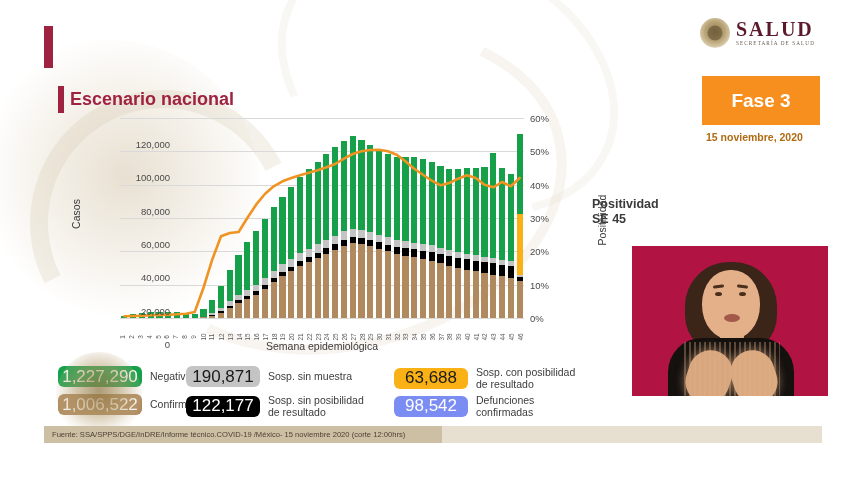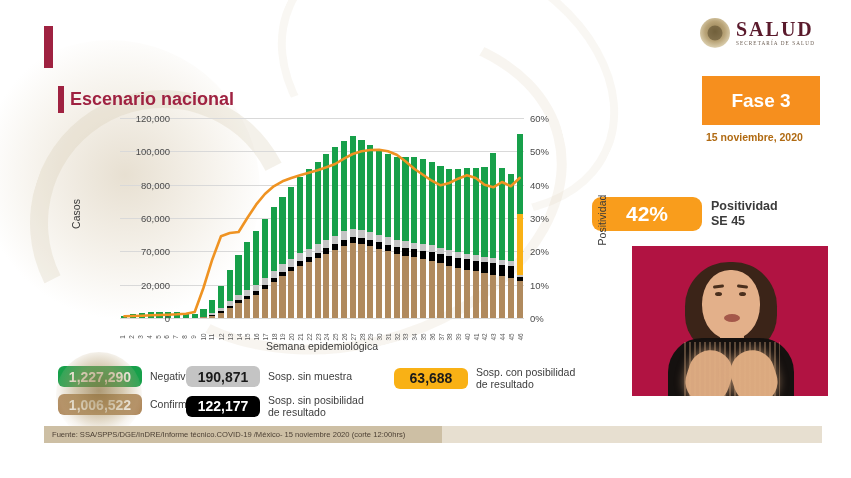--- a/index.html
+++ b/index.html
@@ -73,42 +73,42 @@
            box-shadow:0 0 8px 2px rgba(217,167,127,.5);}
   .v-handR{left:100px;top:104px;width:44px;height:54px;border-radius:22px;background:#dba97f;transform:rotate(-18deg);
            box-shadow:0 0 8px 2px rgba(219,169,127,.5);}
   .v-blur{left:52px;top:96px;width:96px;height:66px;
           background:repeating-linear-gradient(90deg, rgba(224,176,132,.34) 0 2px, rgba(177,19,66,0) 2px 5px);}
 
   
   #chart{position:absolute;left:78px;top:118px;width:500px;height:215px;}
   #plot{position:absolute;left:42px;top:0;width:404px;height:200px;}
   .ytick{position:absolute;right:408px;width:80px;text-align:right;font-size:9.5px;color:#4a4a4a;
-         transform:translateY(-50%);white-space:nowrap;}
+         transform:translateY(-50%);white-space:nowrap;margin-top:26px;}
   .y2tick{position:absolute;left:452px;width:60px;text-align:left;font-size:9.5px;color:#4a4a4a;
           transform:translateY(-50%);white-space:nowrap;}
   .gridline{position:absolute;left:0;width:404px;height:1px;background:#d9d9d9;}
   #y-axis-label{position:absolute;left:-2px;top:96px;transform:translate(-50%,-50%) rotate(-90deg);
                 font-size:10.5px;color:#3a3a3a;white-space:nowrap;}
   #y2-axis-label{position:absolute;left:524px;top:102px;transform:translate(-50%,-50%) rotate(-90deg);
                 font-size:10.5px;color:#3a3a3a;white-space:nowrap;}
   #x-axis-label{position:absolute;left:42px;width:404px;top:222px;text-align:center;font-size:10.5px;color:#3a3a3a;}
   #bars{position:absolute;left:42px;top:0;width:404px;height:200px;}
   .bar{position:absolute;bottom:0;display:flex;flex-direction:column-reverse;}
   .seg{width:100%;}
   #xticks{position:absolute;left:42px;top:201px;width:404px;height:18px;}
   .xtick{position:absolute;bottom:0;font-size:6.4px;color:#5a5a5a;
          transform-origin:bottom center;transform:rotate(-90deg) translateX(0);white-space:nowrap;}
   #lineSvg{position:absolute;left:42px;top:0;width:404px;height:200px;overflow:visible;}
 
   
   #legend{position:absolute;left:58px;top:366px;width:560px;height:56px;}
   .lg{position:absolute;display:flex;align-items:center;gap:8px;}
   .lg-chip{border-radius:6px;height:21px;display:flex;align-items:center;justify-content:center;
-           font-size:14px;font-weight:bold;}
+           font-size:17px;font-weight:normal;}
   .lg-label{font-size:10.5px;color:#3c3c3c;line-height:1.18;}
 
   
   #footer{position:absolute;left:44px;top:426px;width:390px;height:17px;background:#cdbfa4;
           display:flex;align-items:center;padding-left:8px;}
   #footer-text{font-size:7.6px;color:#4b3f33;white-space:nowrap;}
   #footer-fill{position:absolute;left:434px;top:426px;width:388px;height:17px;background:#e7dfd0;}
   #bottom-white{position:absolute;left:0;top:450px;width:851px;height:28px;background:#ffffff;}
   .wm-bottom{position:absolute;left:56px;top:352px;width:86px;height:86px;pointer-events:none;
              background:radial-gradient(circle at 50% 45%, rgba(146,120,70,.75) 0%, rgba(176,152,104,.50) 38%, rgba(205,188,156,.18) 62%, rgba(255,255,255,0) 75%);
@@ -139,21 +139,20 @@
 
   <div id="fase-box">
     <span id="fase-label">Fase 3</span>
   </div>
   <div id="fase-date">15 noviembre, 2020</div>
 
   <div class="stat-row" id="stat-notificadas">
   </div>
 
   <div class="stat-row" id="stat-positividad">
-    <div class="stat-pill" id="pill-positividad">42%</div>
     <div class="stat-text">
       <div>Positividad</div>
       <div>SE 45</div>
     </div>
   </div>
 
   <div id="video-panel">
     <div class="vd v-hair"></div>
     <div class="vd v-neck"></div>
     <div class="vd v-face"></div>
@@ -482,21 +481,21 @@
         <div class="xtick" style="left: 355.696px;">41</div>
         <div class="xtick" style="left: 364.478px;">42</div>
         <div class="xtick" style="left: 373.261px;">43</div>
         <div class="xtick" style="left: 382.043px;">44</div>
         <div class="xtick" style="left: 390.826px;">45</div>
         <div class="xtick" style="left: 399.609px;">46</div>
       </div>
     <div id="x-axis-label">Semana epidemiológica</div>
   <div class="ytick" style="top: 200px;">0</div>
       <div class="ytick" style="top: 166.667px;">20,000</div>
-      <div class="ytick" style="top: 133.333px;">70,000</div>
+      <div class="ytick" style="top: 133.333px;">40,000</div>
       <div class="ytick" style="top: 100px;">60,000</div>
       <div class="ytick" style="top: 66.6667px;">80,000</div>
       <div class="ytick" style="top: 33.3333px;">100,000</div>
       <div class="ytick" style="top: 0px;">120,000</div>
       <div class="y2tick" style="top: 200px;">0%</div>
       <div class="y2tick" style="top: 166.667px;">10%</div>
       <div class="y2tick" style="top: 133.333px;">20%</div>
       <div class="y2tick" style="top: 100px;">30%</div>
       <div class="y2tick" style="top: 66.6667px;">40%</div>
       <div class="y2tick" style="top: 33.3333px;">50%</div>
@@ -529,20 +528,27 @@
           <div>Confirmados</div>
         </div>
       </div>
       <div class="lg" style="left: 128px; top: 28px;">
         <div class="lg-chip" style="width: 74px; background: rgb(0, 0, 0); color: rgb(255, 255, 255);">122,177</div>
         <div class="lg-label">
           <div>Sosp. sin posibilidad</div>
           <div>de resultado</div>
         </div>
       </div>
+      <div class="lg" style="left: 336px; top: 28px;">
+        <div class="lg-chip" style="width: 74px; background: rgb(123, 140, 242); color: rgb(255, 255, 255);">98,542</div>
+        <div class="lg-label">
+          <div>Defunciones</div>
+          <div>confirmadas</div>
+        </div>
+      </div>
     </div>
 
   <div class="wm-bottom"></div>
 
   <div id="footer-fill"></div>
   <div id="footer">
     <span id="footer-text">Fuente: SSA/SPPS/DGE/InDRE/Informe técnico.COVID-19 /México- 15 noviembre 2020 (corte 12:00hrs)</span>
   </div>
   <div id="bottom-white"></div>
 

